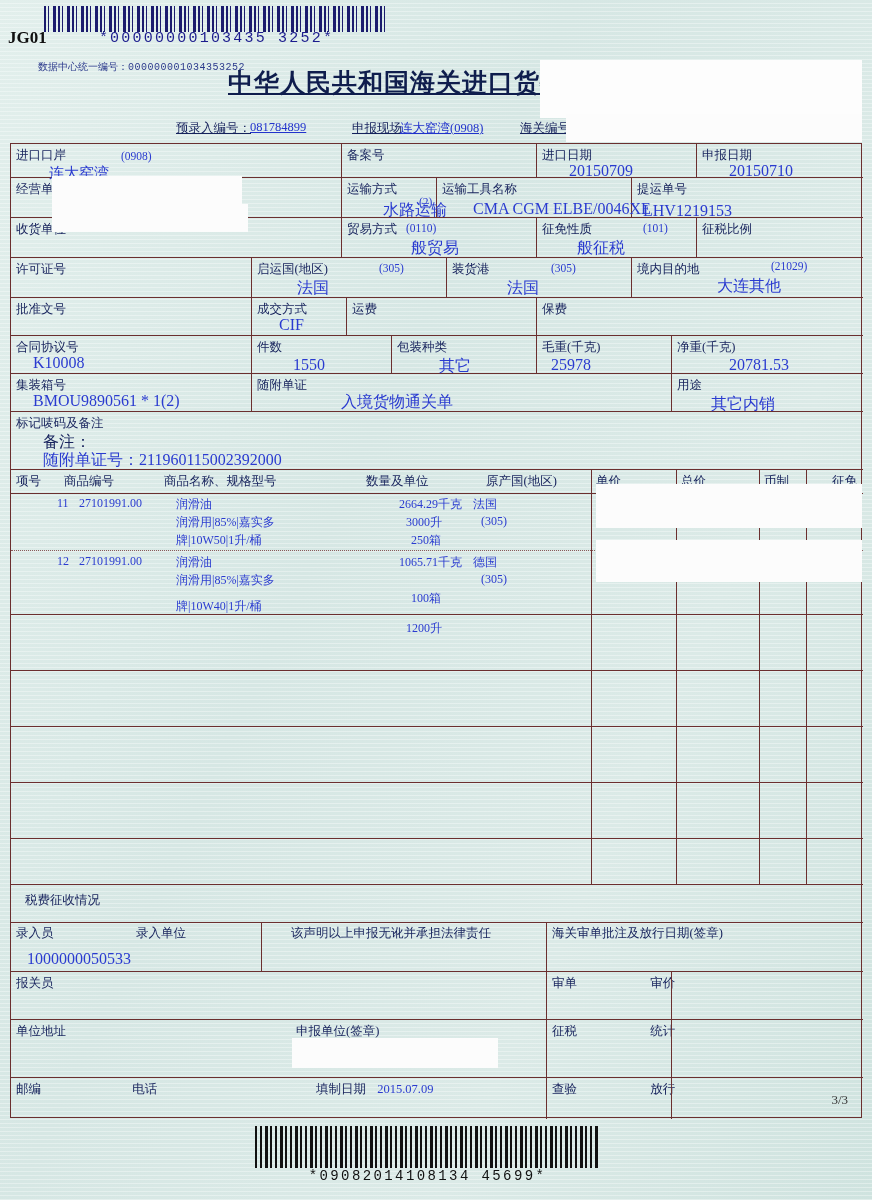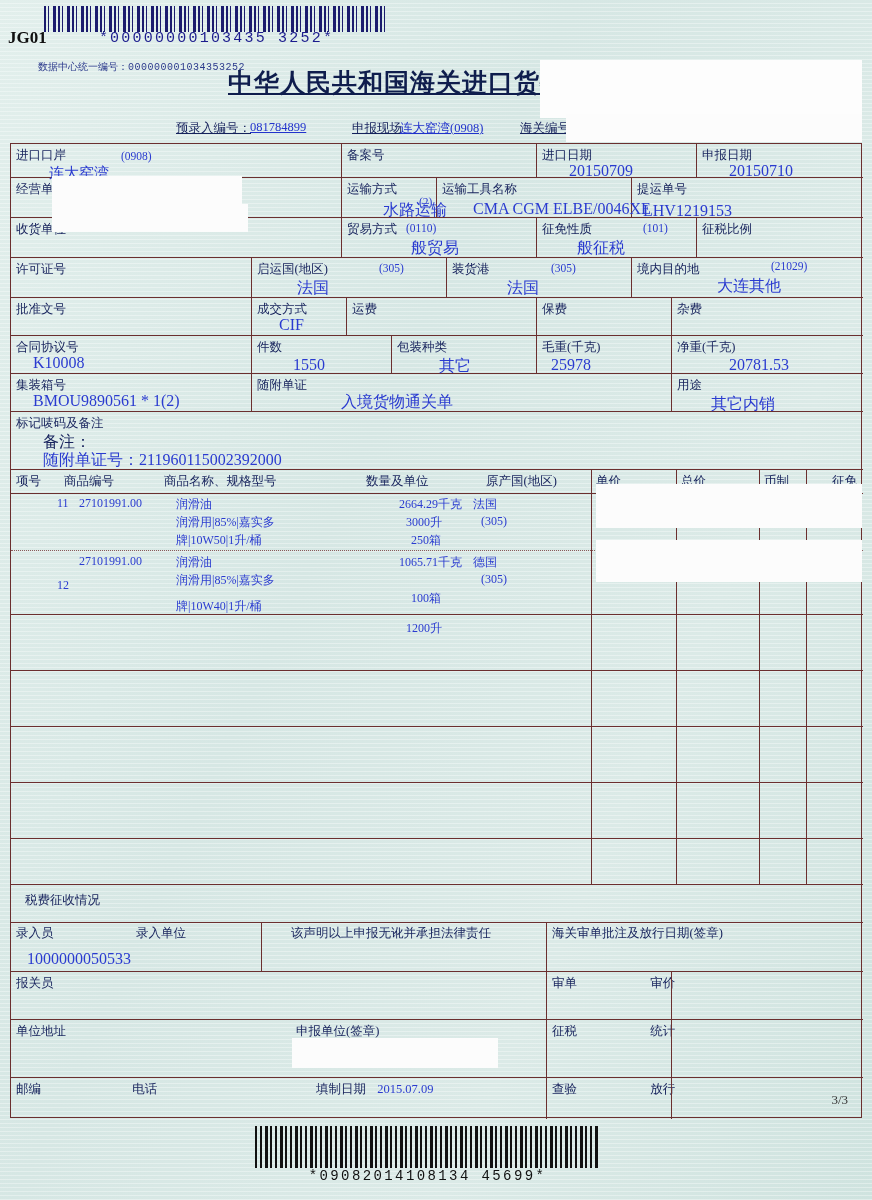--- a/index.html
+++ b/index.html
@@ -303,23 +303,20 @@
         <span class="lbl">批准文号</span>
       </div>
       <div class="cell sep" style="left:240px; width:95px;">
         <span class="lbl">成交方式</span>
       </div>
       <div class="cell sep" style="left:335px; width:190px;">
         <span class="lbl">运费</span>
       </div>
       <div class="cell sep" style="left:525px; width:135px;">
         <span class="lbl">保费</span>
-      </div>
-      <div class="cell sep" style="left:660px; width:190px;">
-        <span class="lbl">杂费</span>
       </div>
     </div>
     <div class="gline val" style="left:268px; top:172px;">CIF</div>
 
     <div class="row" style="top:192px; height:38px;">
       <div class="cell" style="left:0; width:240px;">
         <span class="lbl">合同协议号</span>
       </div>
       <div class="cell sep" style="left:240px; width:140px;">
         <span class="lbl">件数</span>
@@ -384,21 +381,21 @@
       <div class="gline" style="left:165px; top:38px;">牌|10W50|1升/桶</div>
       <div class="gline" style="left:388px; top:2px;">2664.29千克</div>
       <div class="gline" style="left:395px; top:20px;">3000升</div>
       <div class="gline" style="left:400px; top:38px;">250箱</div>
       <div class="gline" style="left:462px; top:2px;">法国</div>
       <div class="gline" style="left:470px; top:20px;">(305)</div>
       <div class="gline" style="left:818px; top:2px;">税</div>
 
       <div class="hline dotted" style="top:56px;"></div>
 
-      <div class="gline" style="left:46px; top:60px;margin-top:24px;">12</div>
+      <div class="gline" style="left:46px; top:60px;">12</div>
       <div class="gline" style="left:68px; top:60px;">27101991.00</div>
       <div class="gline" style="left:165px; top:60px;">润滑油</div>
       <div class="gline" style="left:165px; top:78px;">润滑用|85%|嘉实多</div>
       <div class="gline" style="left:165px; top:104px;">牌|10W40|1升/桶</div>
       <div class="gline" style="left:388px; top:60px;">1065.71千克</div>
       <div class="gline" style="left:395px; top:78px;margin-top:48px;">1200升</div>
       <div class="gline" style="left:400px; top:96px;">100箱</div>
       <div class="gline" style="left:462px; top:60px;">德国</div>
       <div class="gline" style="left:470px; top:78px;">(305)</div>
       <div class="gline" style="left:818px; top:60px;">税</div>

